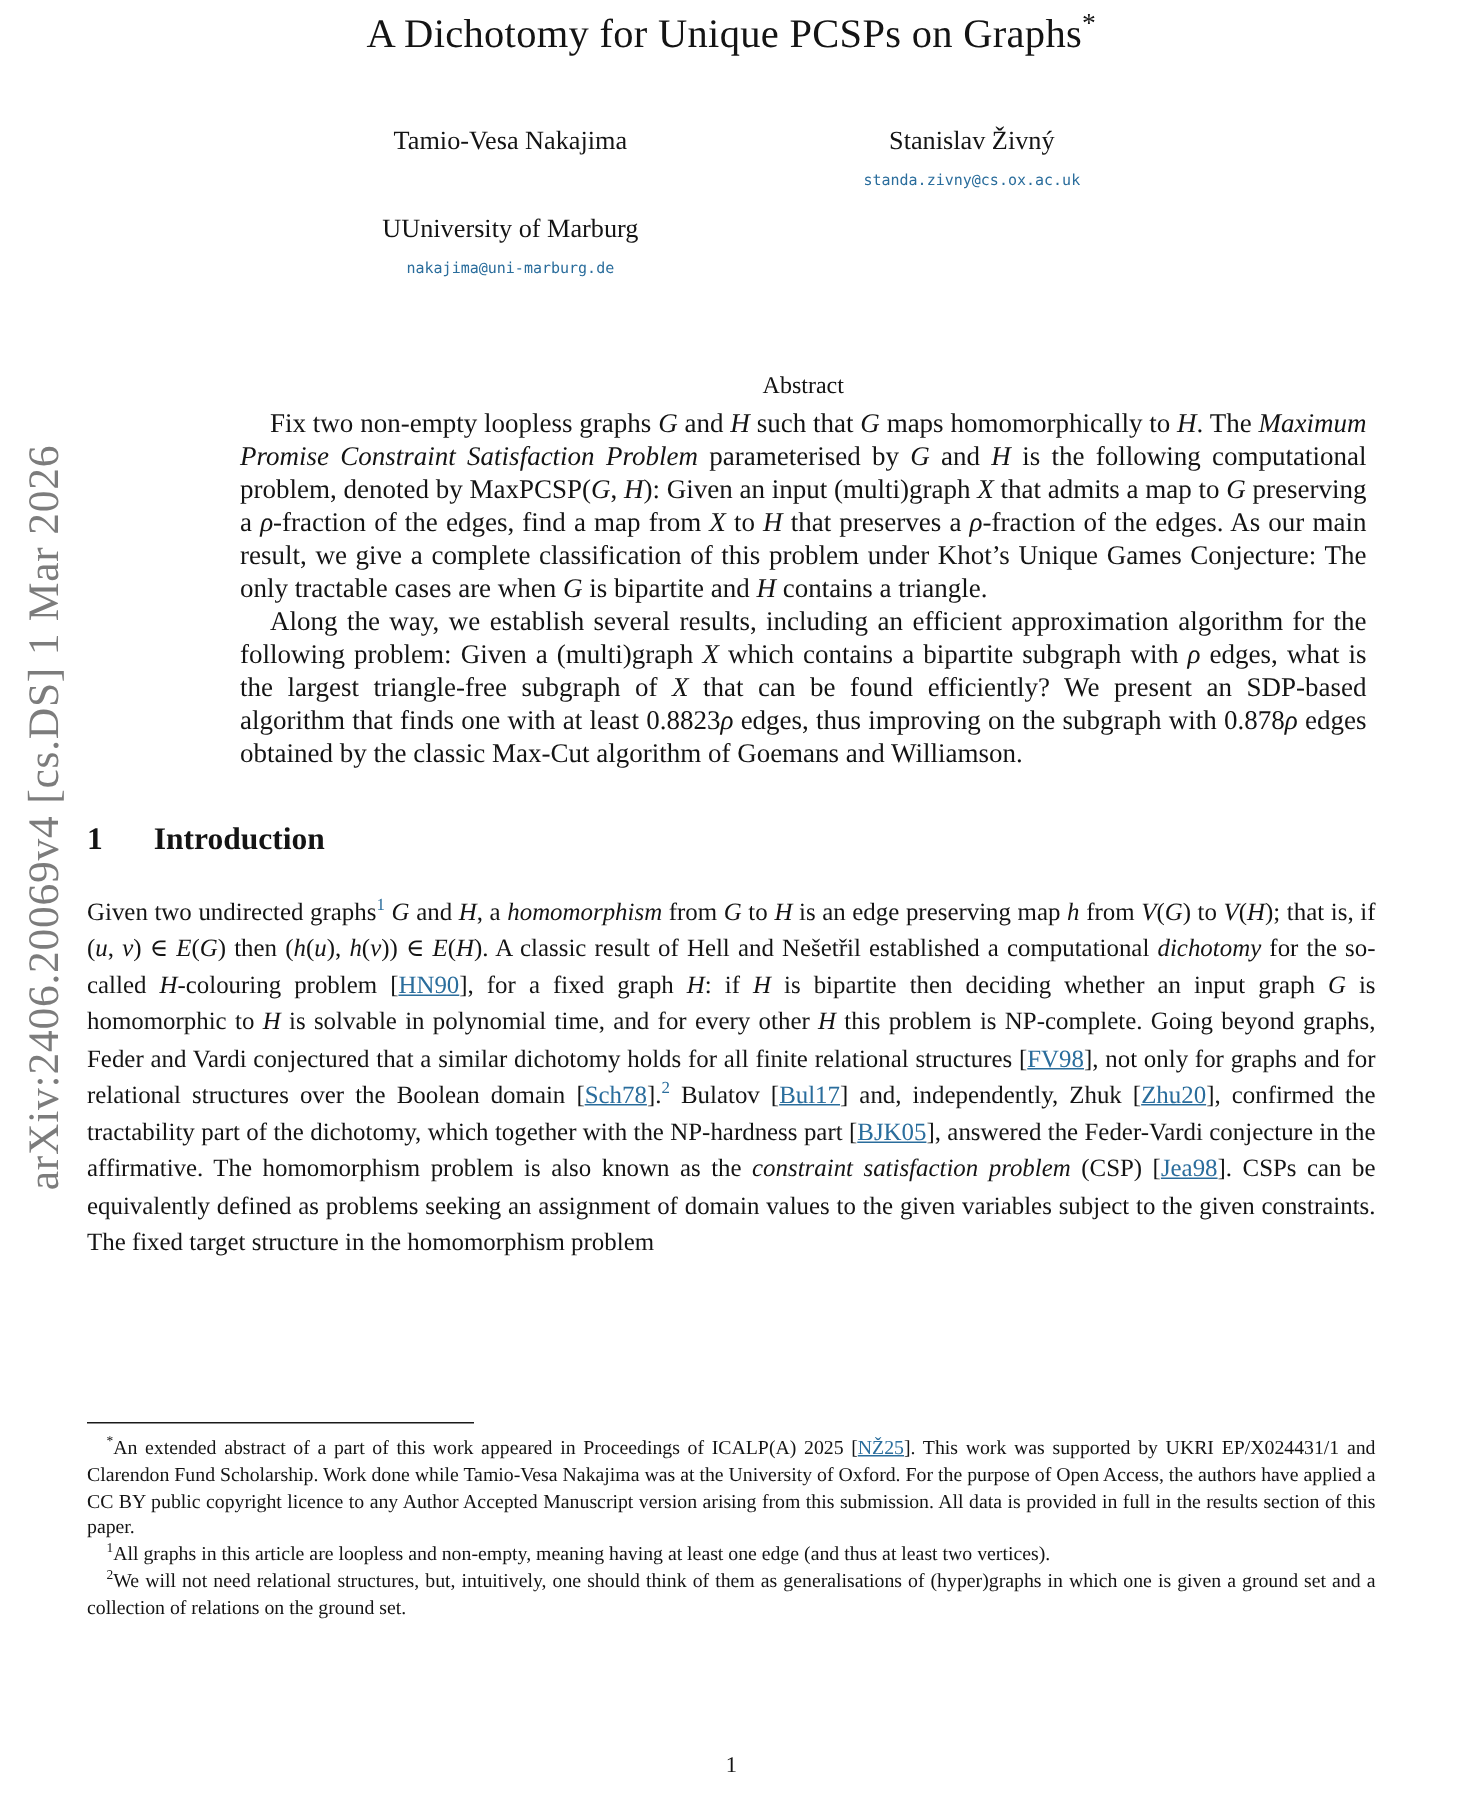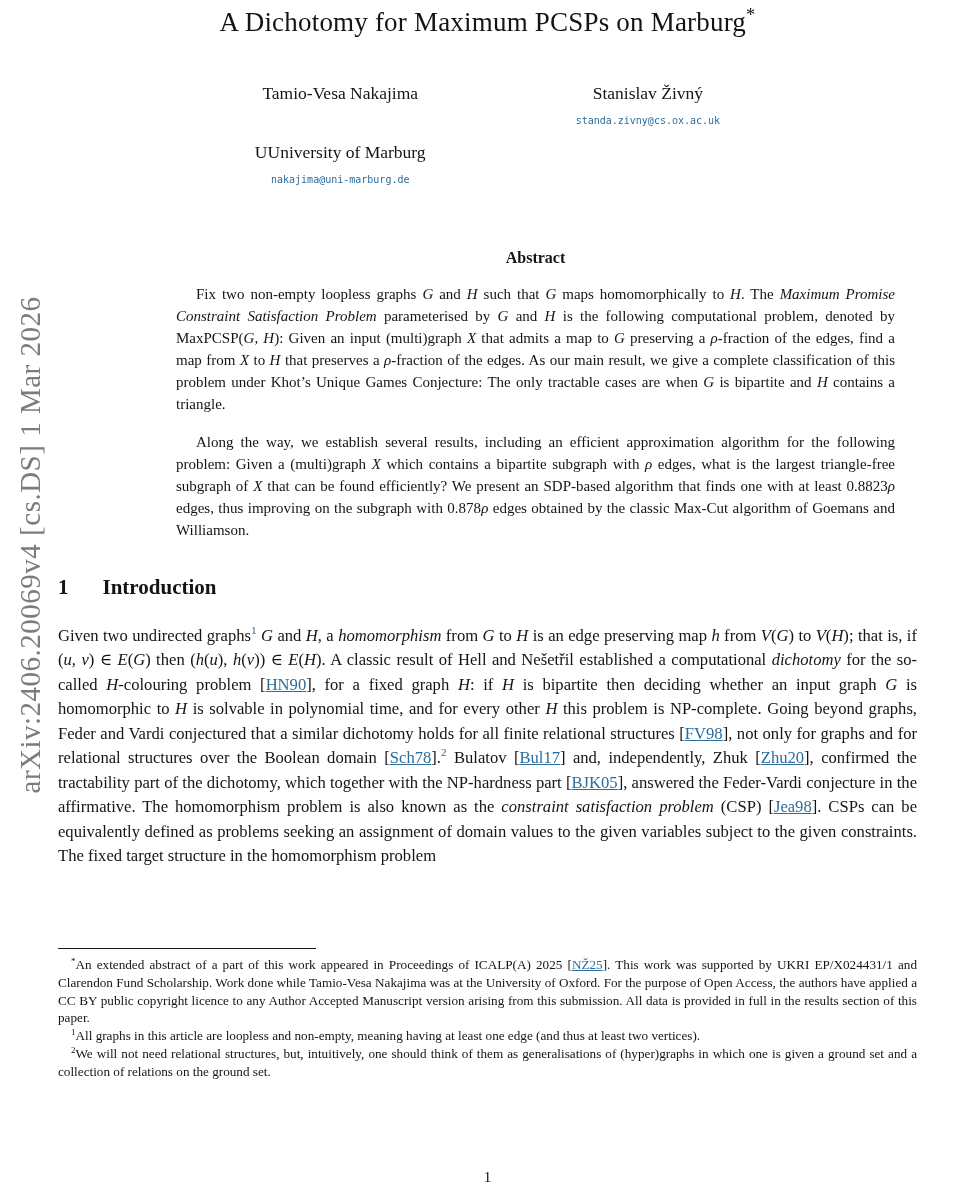--- a/index.html
+++ b/index.html
@@ -42,27 +42,27 @@
   .author-email{
     font-family:"DejaVu Sans Mono","Liberation Mono",monospace;
     font-size:10px;line-height:27px;
     color:var(--link);
     cursor:pointer;
   }
 
   .abstract{margin:56px 6px 0 102px;}
   .abstract-heading{
     text-align:center;
-    font-weight:bold;
+    font-weight:normal;
     font-size:16px;
     margin:0 0 4px 0;
   }
   .abstract-par{
-    margin:16px;
-    font-size:15px;
+    margin:0;
+    font-size:18px;
     line-height:22px;
     text-align:justify;
     text-indent:20px;
   }
 
   .section-heading{
     margin:34px 0 0 0;
     font-size:21px;
     font-weight:bold;
   }
@@ -117,21 +117,21 @@
 </style>
 </head>
 <body>
 
 <div class="page">
 
   <div class="watermark">arXiv:2406.20069v4  [cs.DS]  1 Mar 2026</div>
 
   <div class="content">
 
-    <h1 class="title"><span>A Dichotomy for Maximum PCSPs on Marburg</span><span class="seg-sup">*</span></h1>
+    <h1 class="title"><span>A Dichotomy for Unique PCSPs on Graphs</span><span class="seg-sup">*</span></h1>
 
     <div class="authors">
       <div class="author">
         <div class="author-name">Tamio-Vesa Nakajima</div>
         <div class="author-affil">UUniversity of Marburg</div>
         <div class="author-email">nakajima@uni-marburg.de</div>
       </div>
       <div class="author">
         <div class="author-name">Stanislav Živný</div>
         <div class="author-email">standa.zivny@cs.ox.ac.uk</div>

